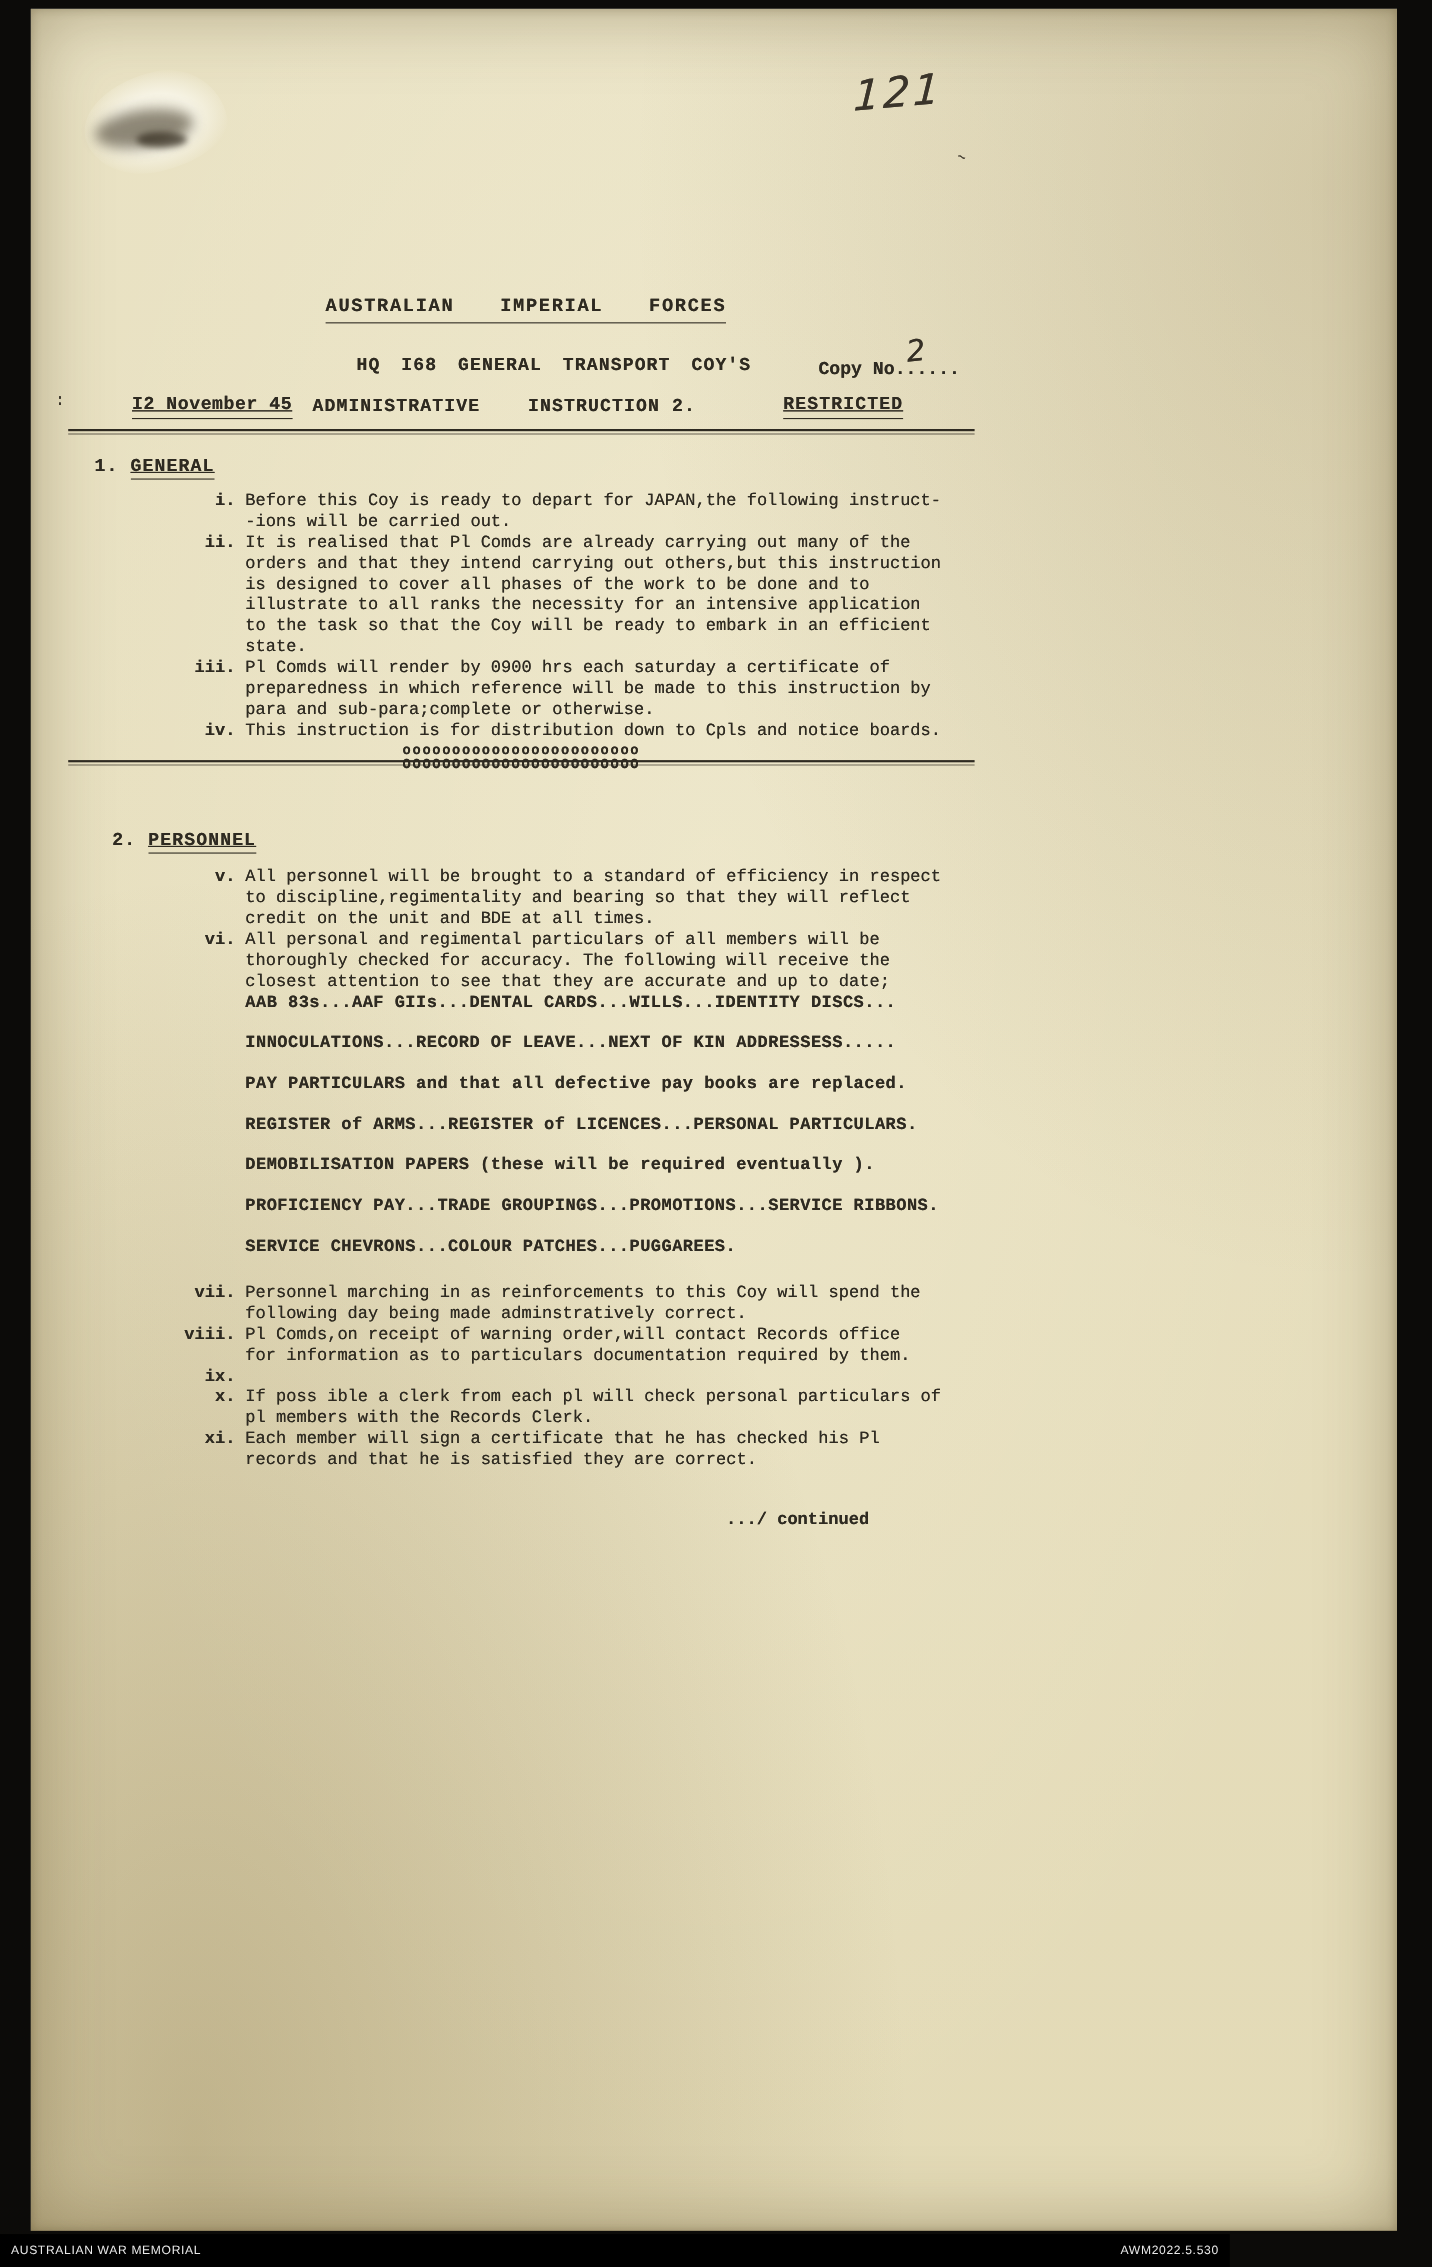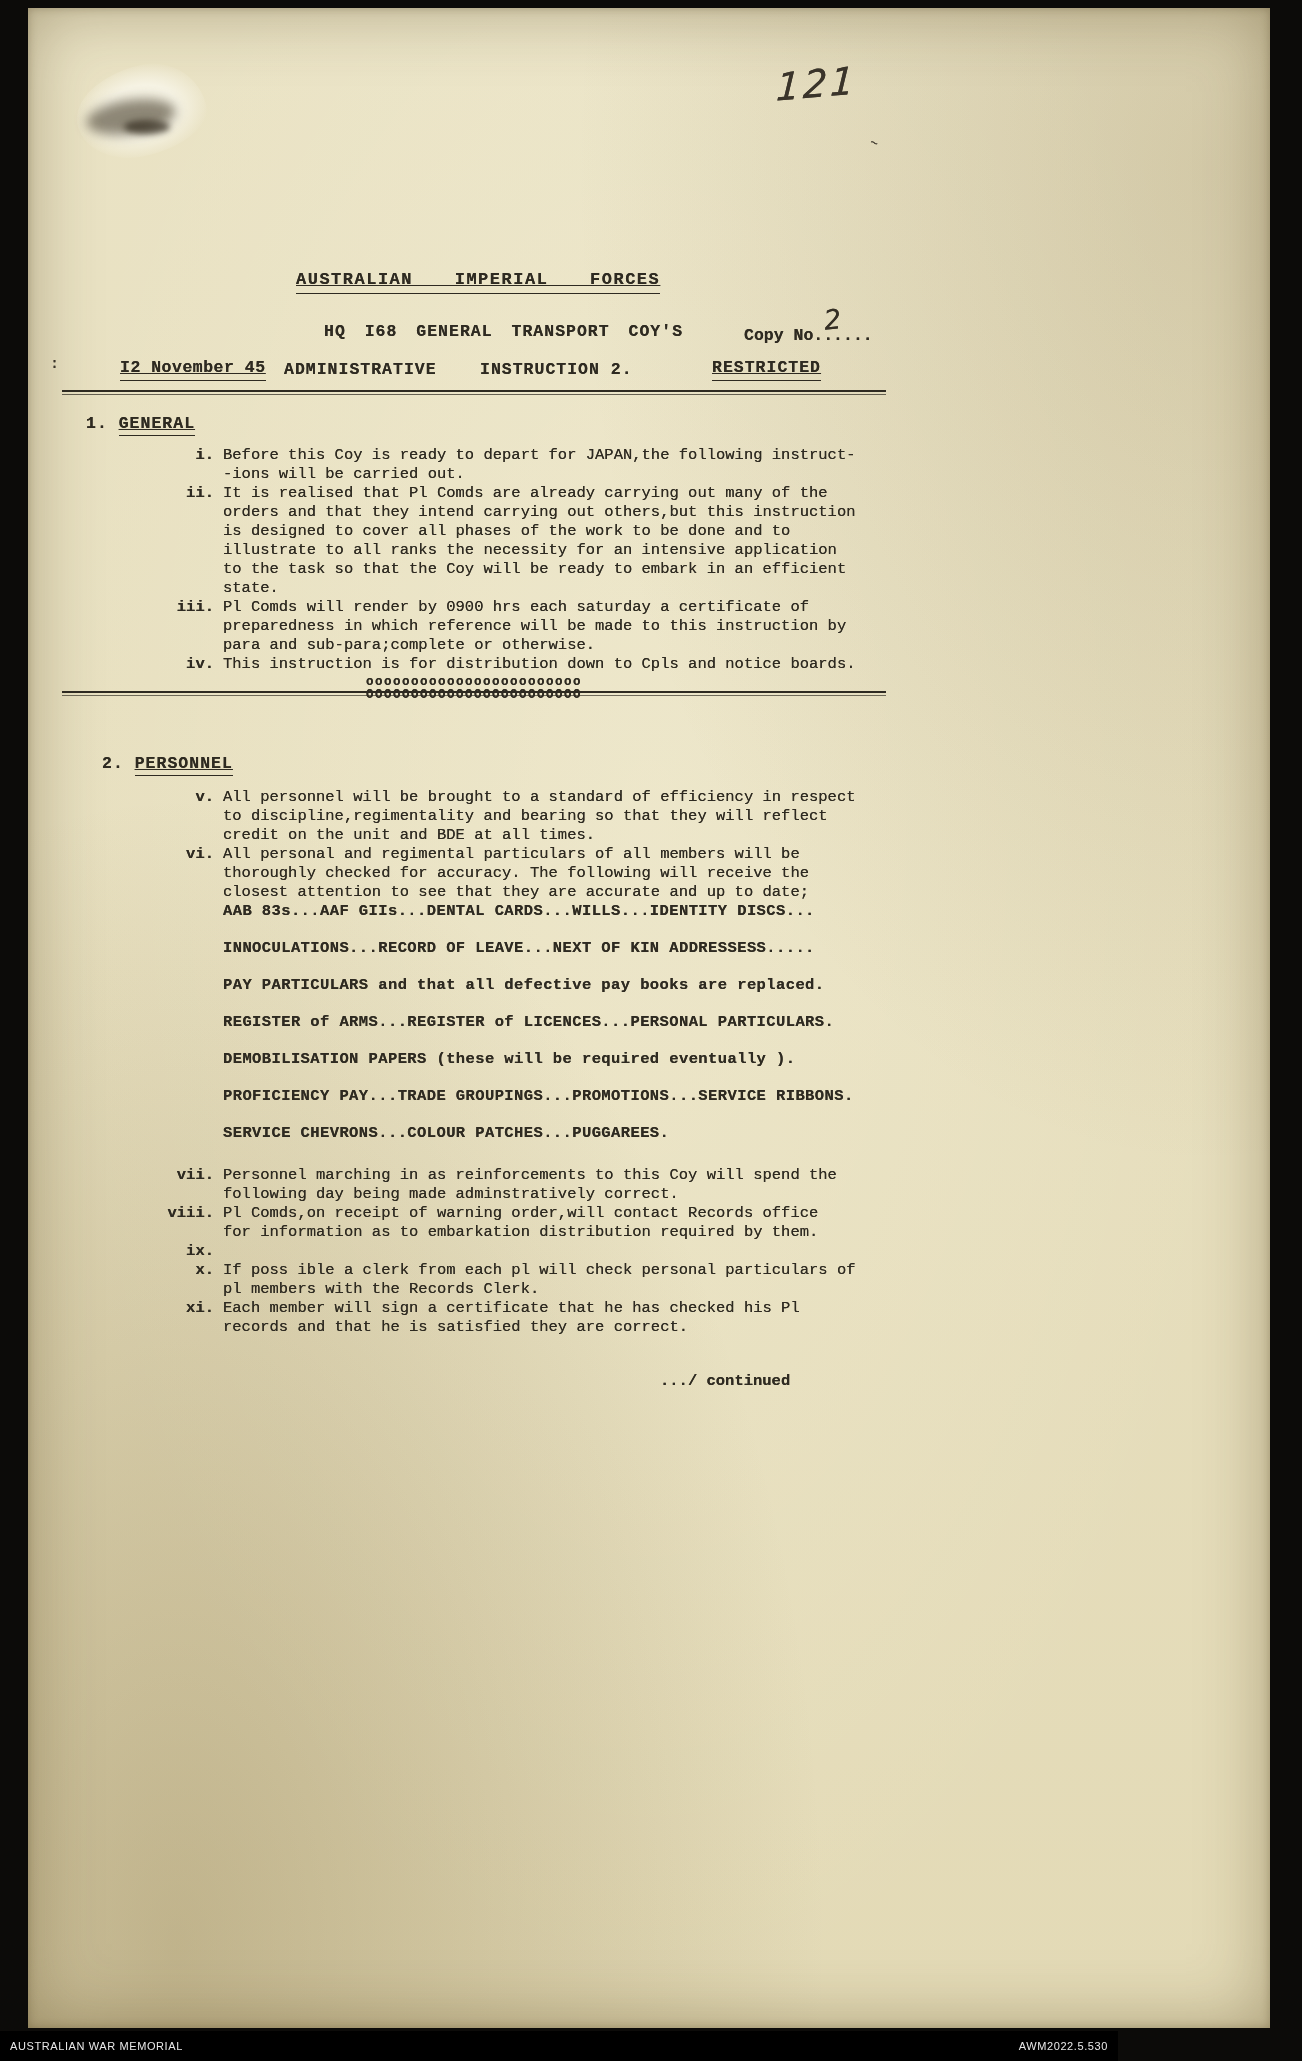--- a/index.html
+++ b/index.html
@@ -39,21 +39,20 @@
     font-size:38px;color:#3a342a;transform:rotate(-5deg) skewX(-8deg);
     letter-spacing:3px;
   }
   .tinymark{position:absolute;left:842px;top:128px;font-size:13px;color:#4a4336;transform:rotate(20deg);}
   .marginmark{position:absolute;left:22px;top:348px;font-size:15px;color:#3a342a;}
   .ink{ text-shadow:0 0 .6px rgba(46,42,33,.85); }
   .org{
     position:absolute;left:268px;top:262px;
     font-size:17px;font-weight:bold;letter-spacing:1.5px;word-spacing:30px;
     border-bottom:1.5px solid #2e2a21;padding-bottom:4px;
-    text-decoration:underline;
   }
   .unit{position:absolute;left:296px;top:314px;font-size:16.5px;font-weight:bold;letter-spacing:1px;word-spacing:8px;}
   .copy{position:absolute;left:716px;top:318px;font-size:16.5px;font-weight:bold;}
   .copynum{
     position:absolute;left:796px;top:296px;
     font-family:"DejaVu Sans",sans-serif;font-style:italic;font-size:27px;color:#352f25;
     transform:rotate(-6deg);
   }
   .date{
     position:absolute;left:92px;top:350px;font-size:16.5px;font-weight:bold;letter-spacing:.5px;
@@ -192,21 +191,21 @@
 
     <div class="list list2b">
       <div class="li">
         <span class="num">vii.</span>
         <span class="txt">Personnel marching in as reinforcements to this Coy will spend the
 following day being made adminstratively correct.</span>
       </div>
       <div class="li">
         <span class="num">viii.</span>
         <span class="txt">Pl Comds,on receipt of warning order,will contact Records office
-for information as to embarkation distribution required by them.</span>
+for information as to particulars documentation required by them.</span>
       </div>
       <div class="li">
         <span class="num">ix.</span>
       </div>
       <div class="li">
         <span class="num">x.</span>
         <span class="txt">If poss ible a clerk from each pl will check personal particulars of
 pl members with the Records Clerk.</span>
       </div>
       <div class="li">

